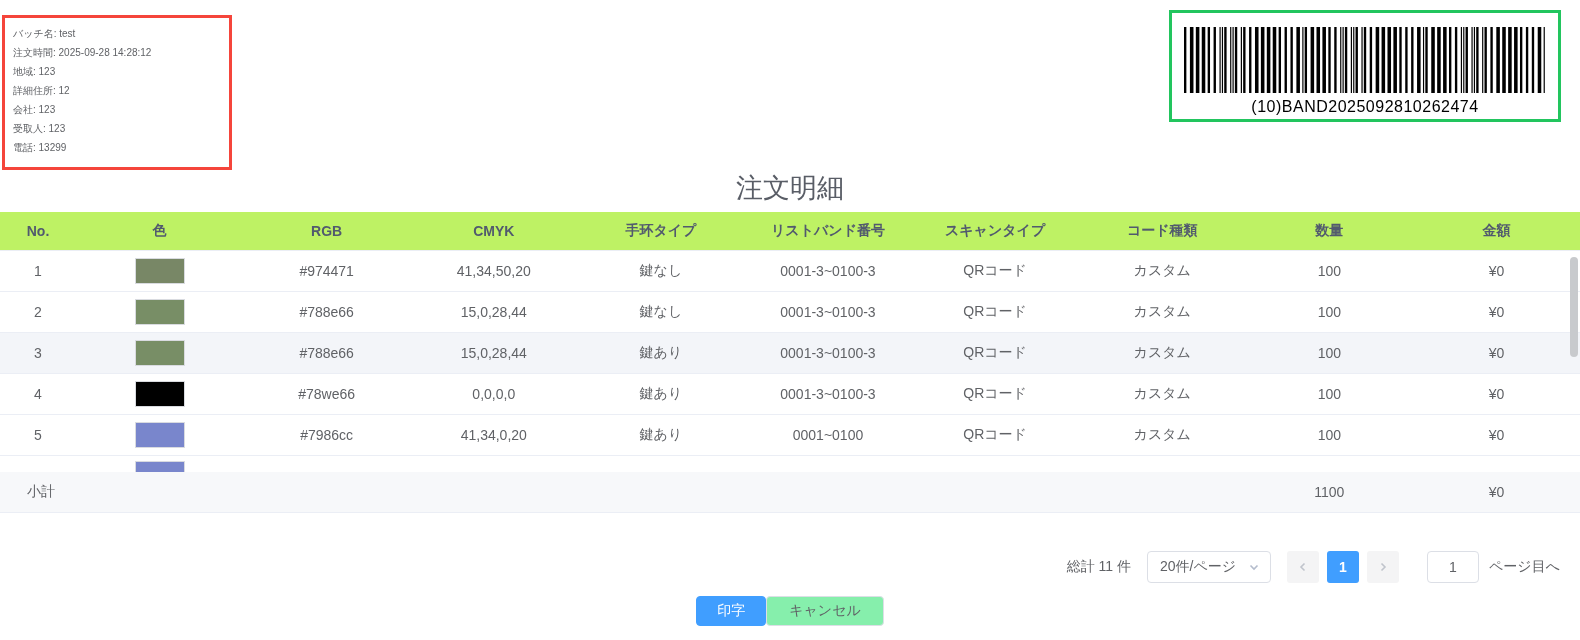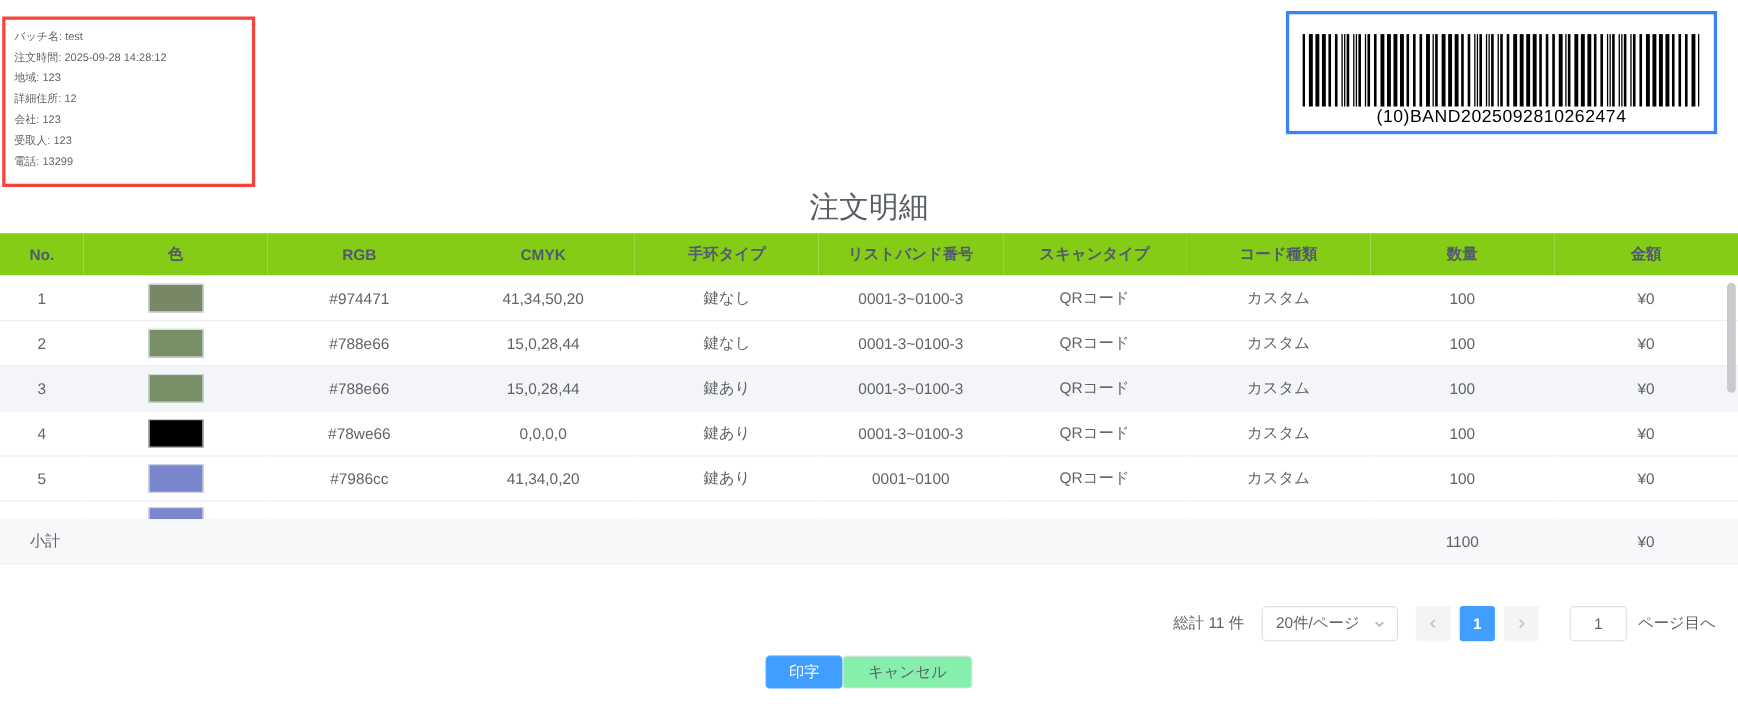--- a/index.html
+++ b/index.html
@@ -6,34 +6,34 @@
   html,body { width: 1580px; height: 640px; background: #ffffff;
     font-family: "Liberation Sans", "DejaVu Sans", sans-serif; color: #606266; overflow: hidden; }
 
   
   .header-zone { position: relative; height: 170px; }
   .info-box { position: absolute; left: 2px; top: 15px; width: 230px;
     border: 3px solid #f5453b; padding: 6px 10px 10px 8px; background: #fff; }
   .info-line { font-size: 10px; line-height: 19px; color: #606266; white-space: nowrap; }
 
   .barcode-box { position: absolute; right: 19px; top: 10px; width: 392px; height: 112px;
-    border: 3px solid #3b82f6; background: #fff; display: flex; flex-direction: column;
-    align-items: center; justify-content: flex-end; padding: 14px 12px 3px; }
+    border: 3px solid #22c55e; background: #fff; display: flex; flex-direction: column;
+    align-items: center; justify-content: space-between; padding: 14px 12px 3px; }
   .barcode-bars { width: 362px; height: 66px; display: block; }
   .barcode-text { font-size: 16px; color: #000; margin-top: 1px; letter-spacing: 0.5px; }
 
   
   .page-title { text-align: center; font-size: 27px; font-weight: 400; color: #595d66;
     height: 42px; line-height: 36px; }
 
   
   .table-wrap { position: relative; width: 1580px; }
   table { width: 100%; border-collapse: collapse; table-layout: fixed; font-size: 14px; }
   col.c-no { width: 76px; }
-  thead th { background: #84cc16; height: 38px; font-weight: 700; color: #515a6e;
+  thead th { background: #bef264; height: 38px; font-weight: 700; color: #515a6e;
     text-align: center; border-bottom: 1px solid #ebeef5; font-size: 14px; }
   tbody td { height: 41px; text-align: center; color: #606266;
     border-bottom: 1px solid #ebeef5; vertical-align: middle; }
   tbody tr.hl td { background: #f3f5f9; }
   .swatch { width: 50px; height: 26px; margin: 0 auto; border: 1px solid #d9dbe0; }
   tr.partial td { height: 17px; border-bottom: none; vertical-align: bottom; }
   .swatch.sliver { height: 11px; border-bottom: none; }
   tr.summary td { background: #f7f8fa; height: 40px; border-bottom: 1px solid #ebeef5; }
   tr.summary td.sum-label { text-align: left; padding-left: 27px; }
 

